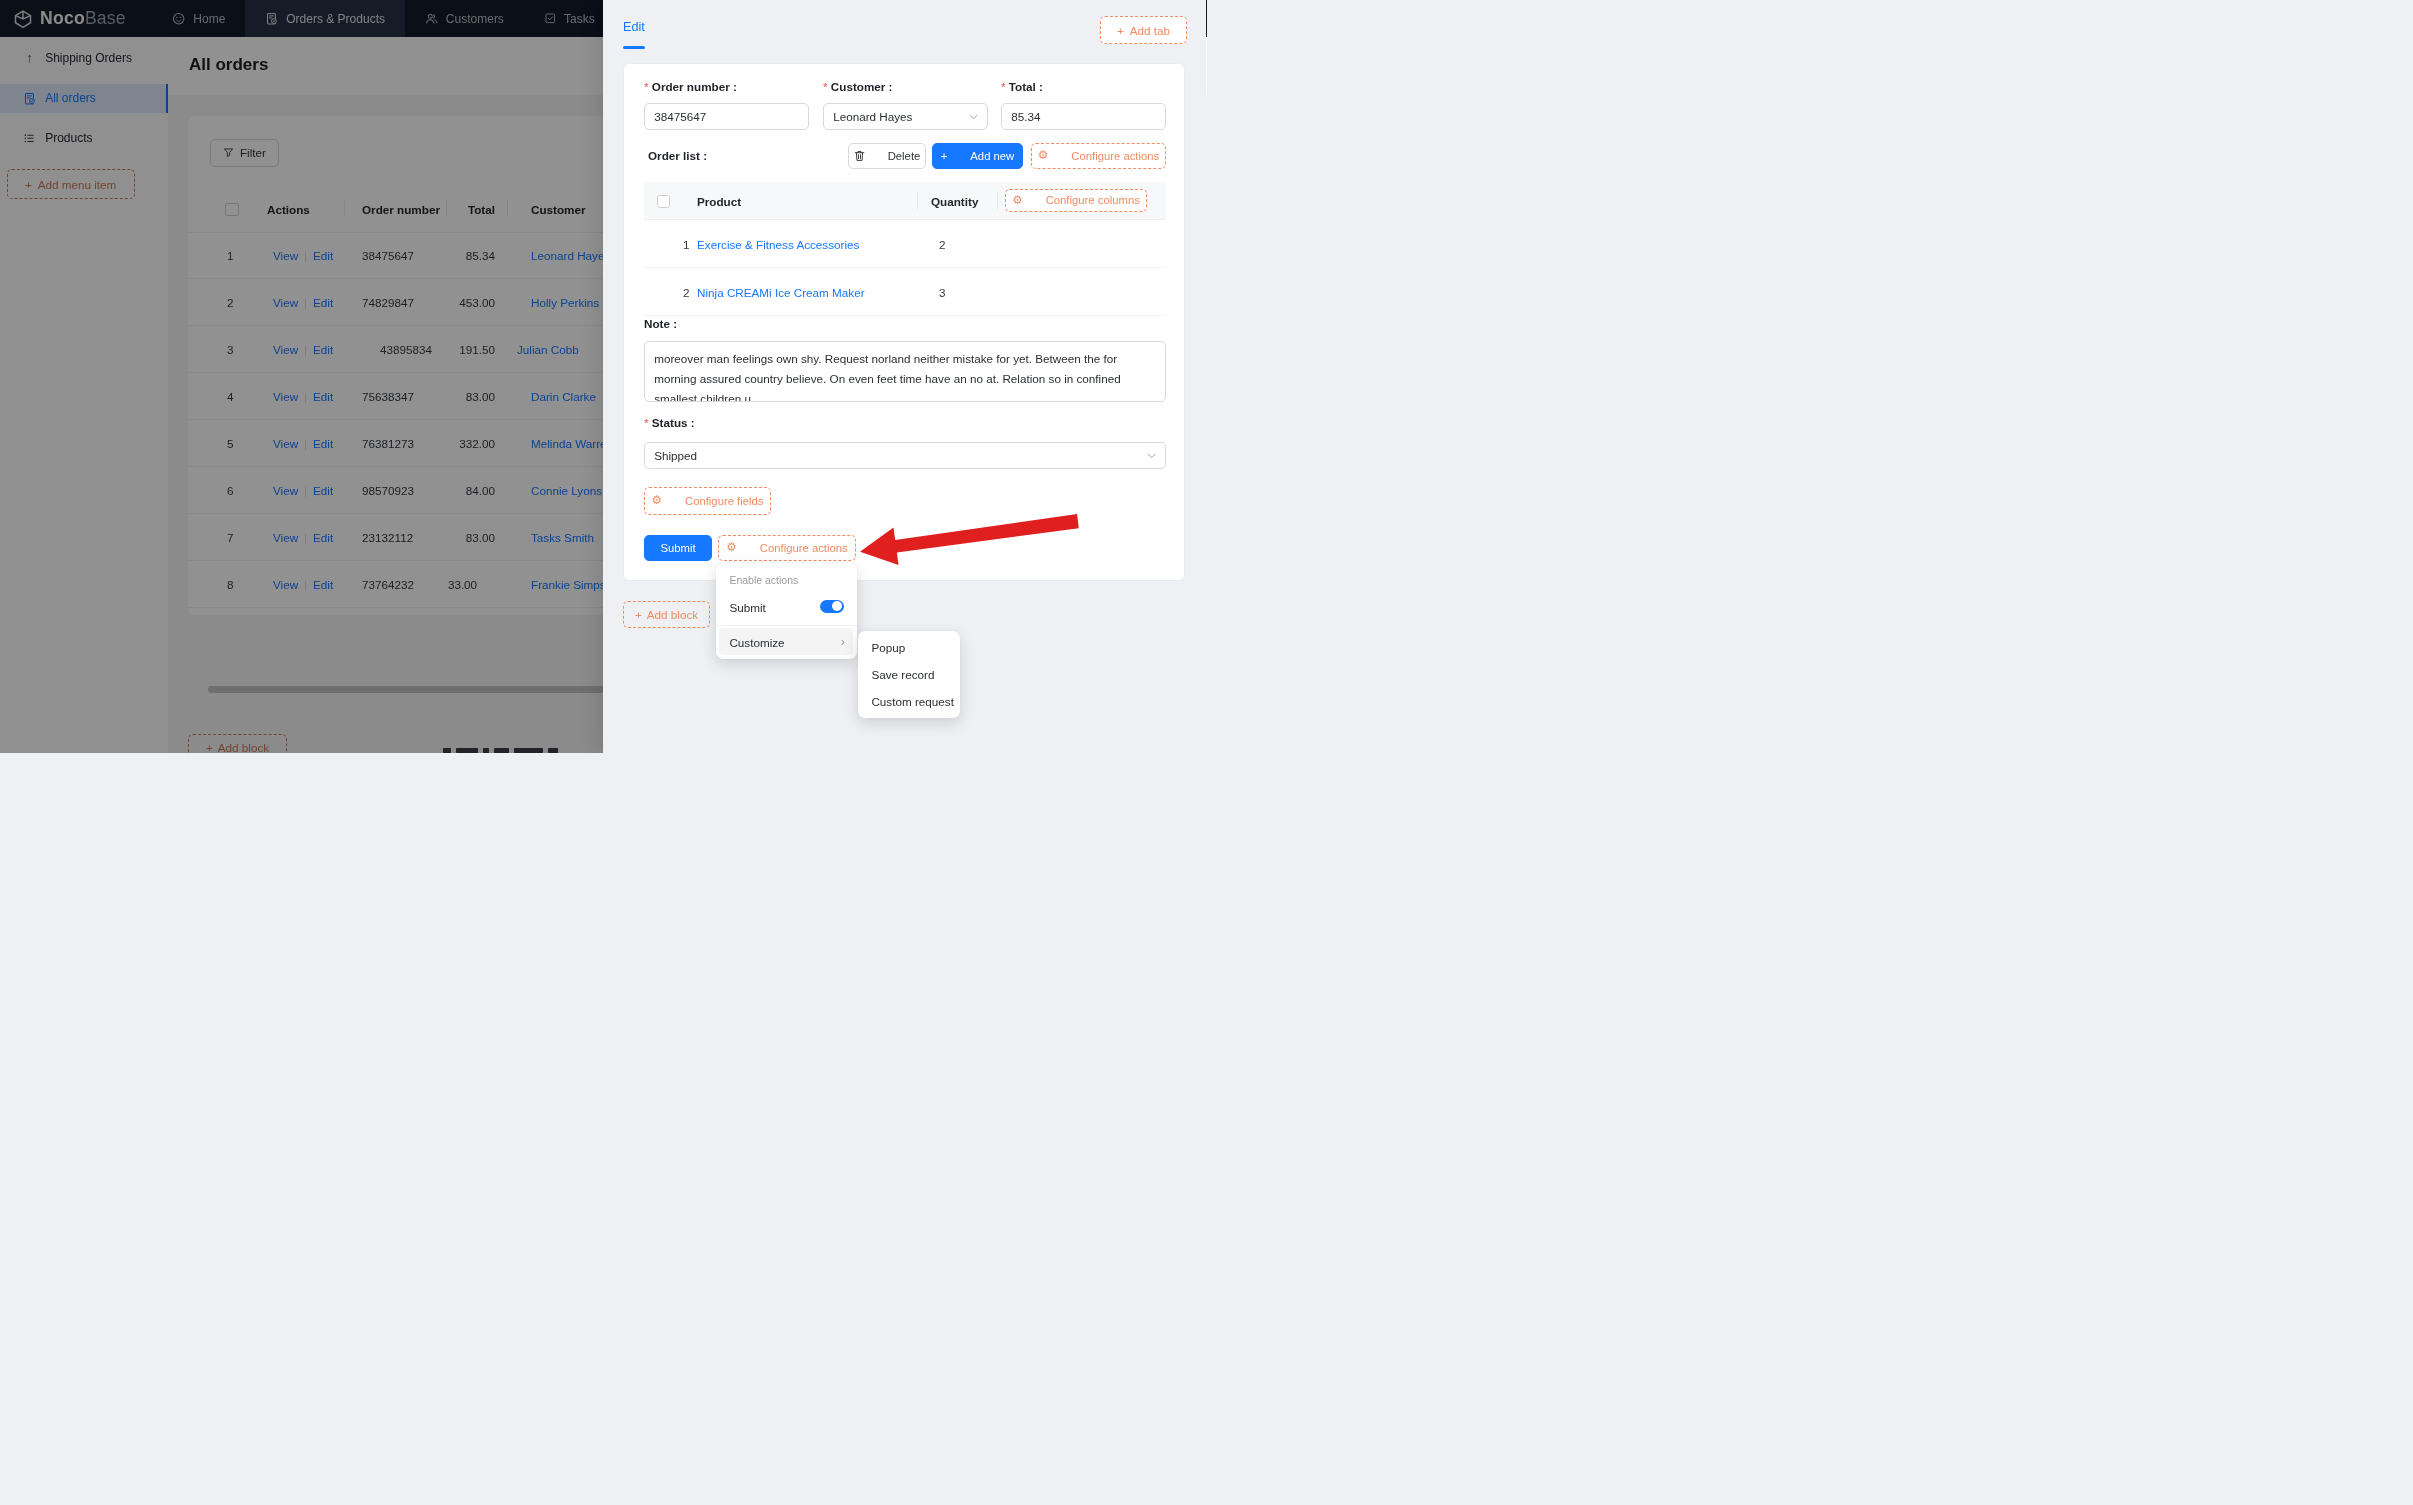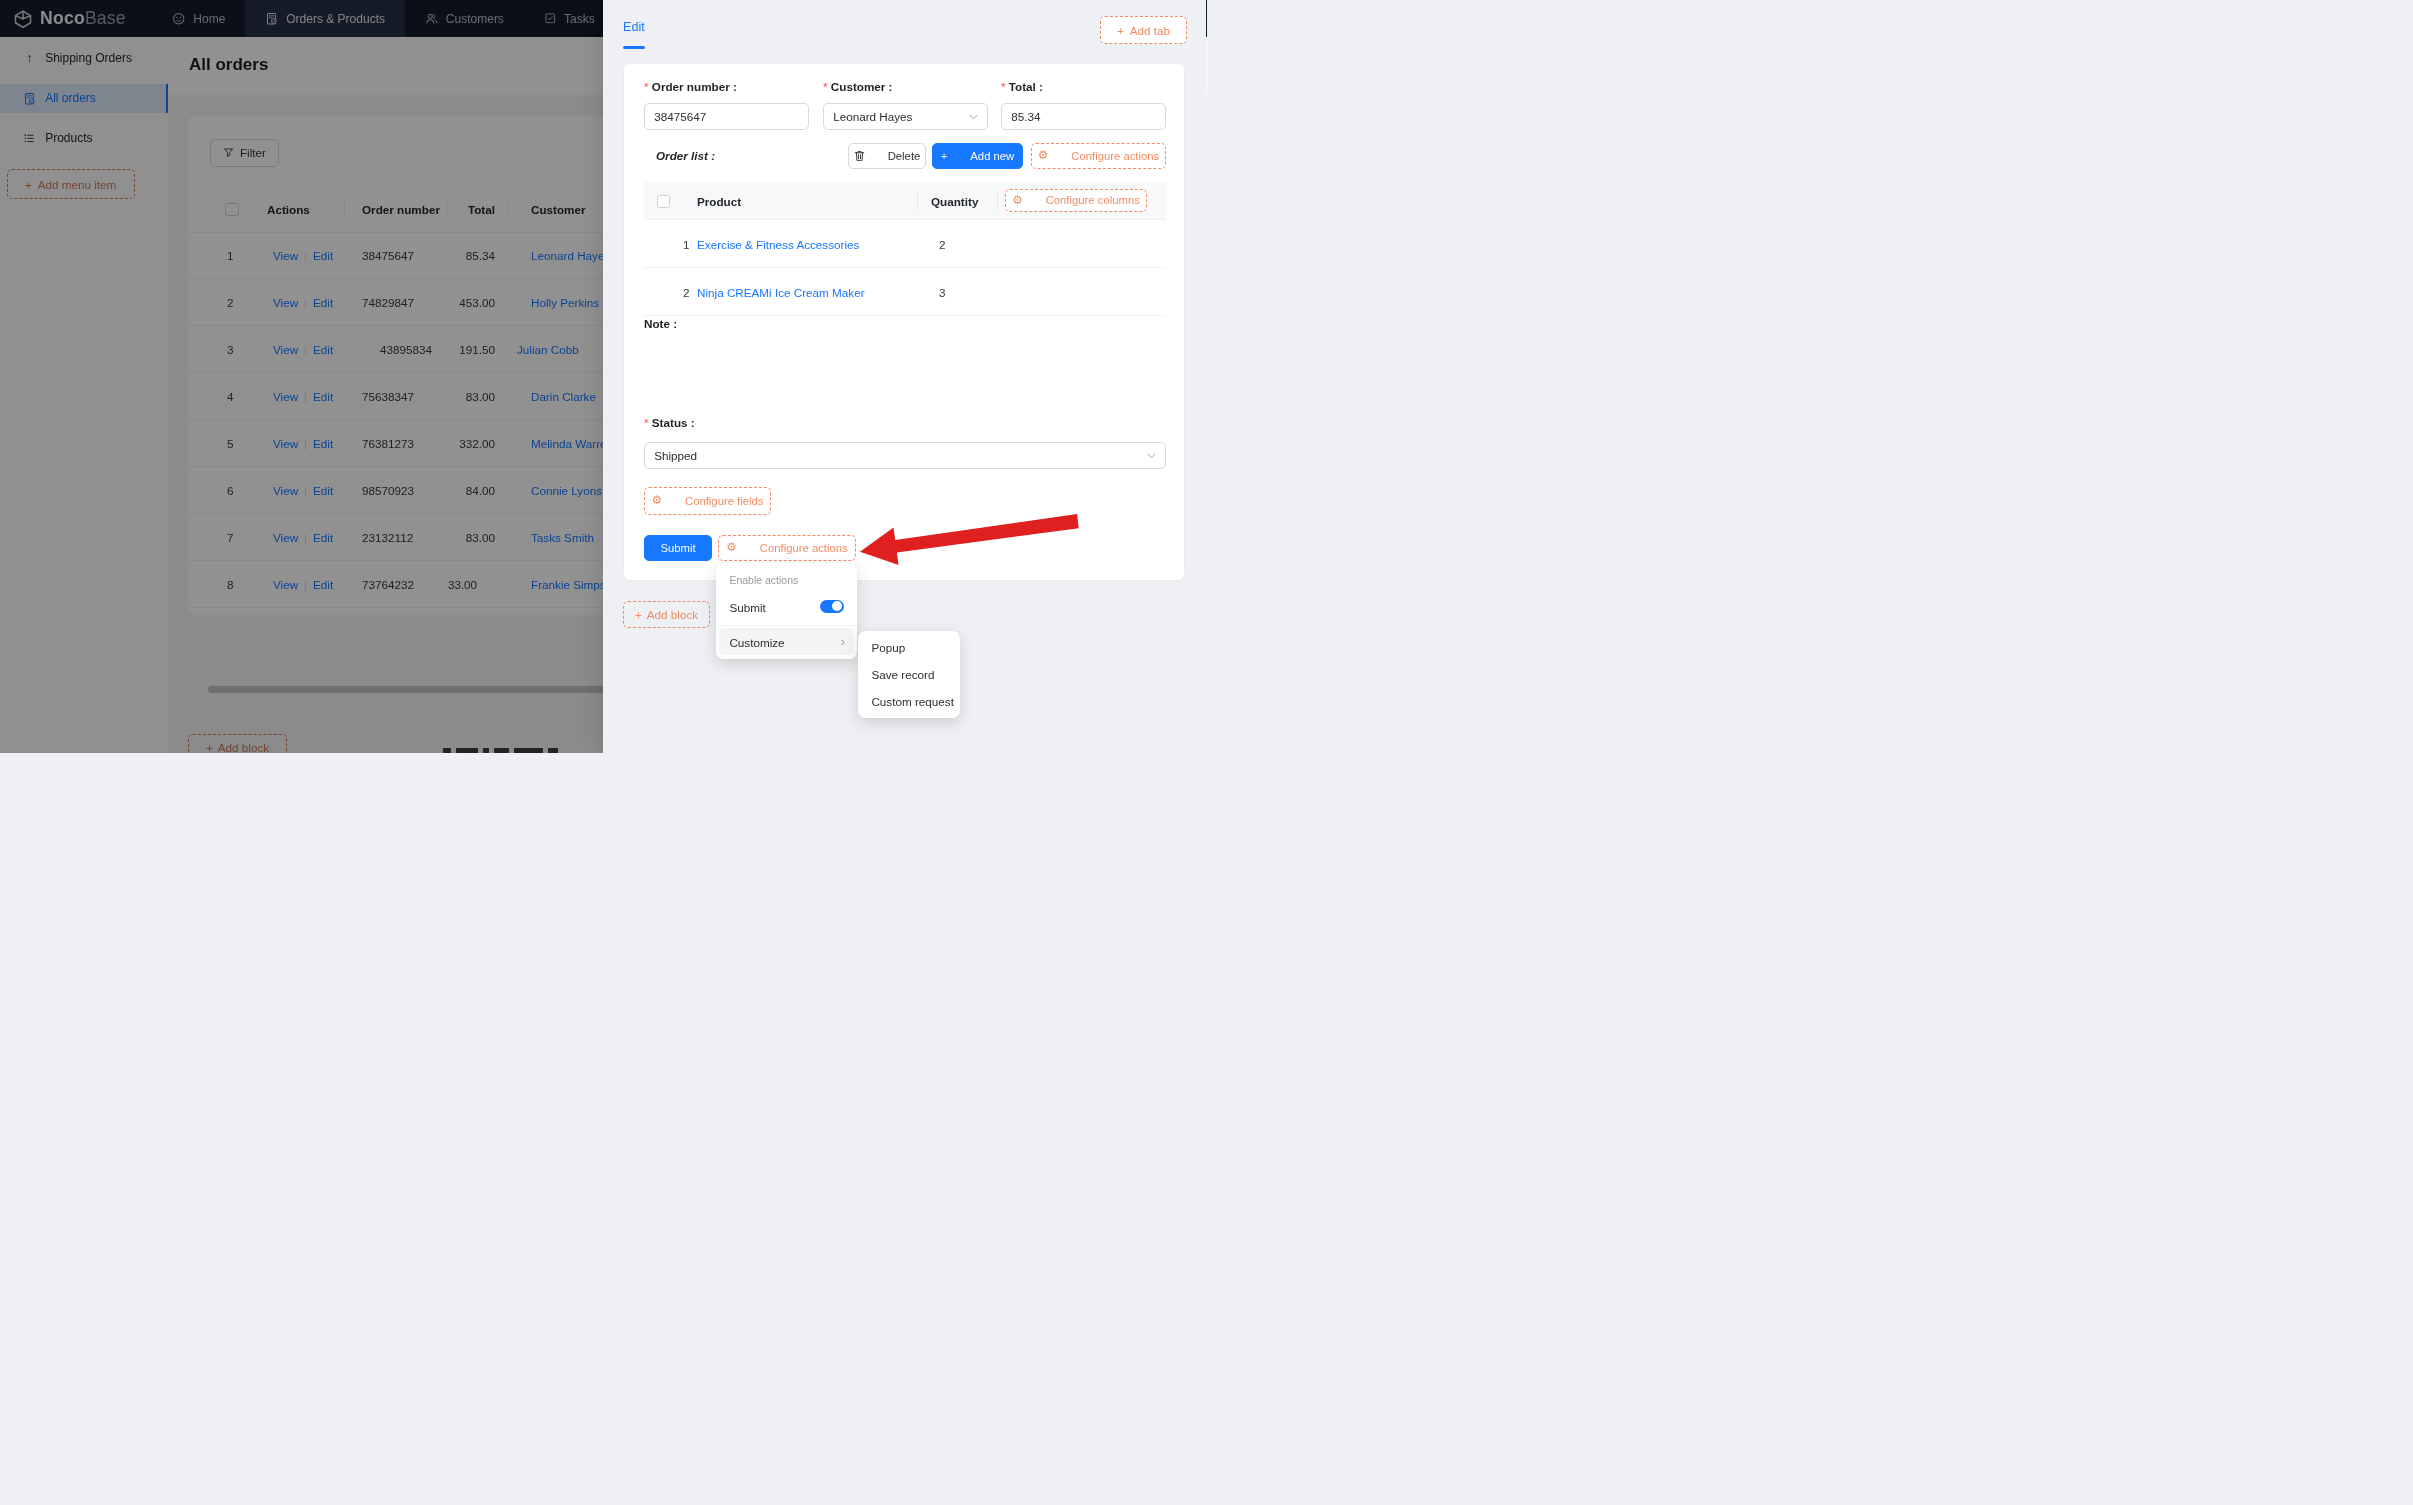--- a/index.html
+++ b/index.html
@@ -319,21 +319,21 @@
       <span class="chev">
           <svg class="ic" width="9.2" height="5.9" viewBox="0 0 11 7">
             <path d="M1 1l4.5 4.5L10 1" fill="none" stroke="currentColor" stroke-width="1.3"></path>
           </svg>
         </span>
     </div>
     <div class="input" style="left:377px;top:39px;width:165px;">
         <span>85.34</span>
       </div>
 
-    <div style="position:absolute;left:32px;top:85px;font-style:italic;"><span class="fl">Order list</span></div>
+    <div style="position:absolute;left:24px;top:85px;"><span class="fl">Order list</span></div>
     <div class="btn btn-default" style="position:absolute;left:224px;top:79px;width:78px;">
       <span>
           <svg class="ic" width="11" height="11.7" viewBox="0 0 14 15">
             <path d="M1.5 3.5h11M5 3.5V2h4v1.5M3 3.5l.7 9.8h6.6l.7-9.8M5.7 6v5M8.3 6v5" fill="none" stroke="currentColor" stroke-width="1.2" stroke-linecap="round"></path>
           </svg>
         </span>
       <span>Delete</span>
     </div>
     <div class="btn btn-primary" style="position:absolute;left:308px;top:79px;width:91px;">
       <span>+</span>
@@ -364,20 +364,21 @@
           </div>
           <div class="olt-row">
             <span class="td" style="left: 39px;">2</span>
             <a class="td tlink" style="left: 53px;">Ninja CREAMi Ice Cream Maker</a>
             <span class="td" style="left: 295px;">3</span>
           </div>
         </div>
     </div>
 
     <div style="position:absolute;left:20px;top:253px;"><span class="fl">Note</span></div>
+    <div id="note-box">moreover man feelings own shy. Request norland neither mistake for yet. Between the for morning assured country believe. On even feet time have an no at. Relation so in confined smallest children u</div>
 
     <div style="position:absolute;left:20px;top:352px;"><span class="fl req">Status</span></div>
     <div class="input select" style="left:20px;top:378px;width:522px;cursor:pointer;">
       <span>Shipped</span>
       <span class="chev">
           <svg class="ic" width="9.2" height="5.9" viewBox="0 0 11 7">
             <path d="M1 1l4.5 4.5L10 1" fill="none" stroke="currentColor" stroke-width="1.3"></path>
           </svg>
         </span>
     </div>

